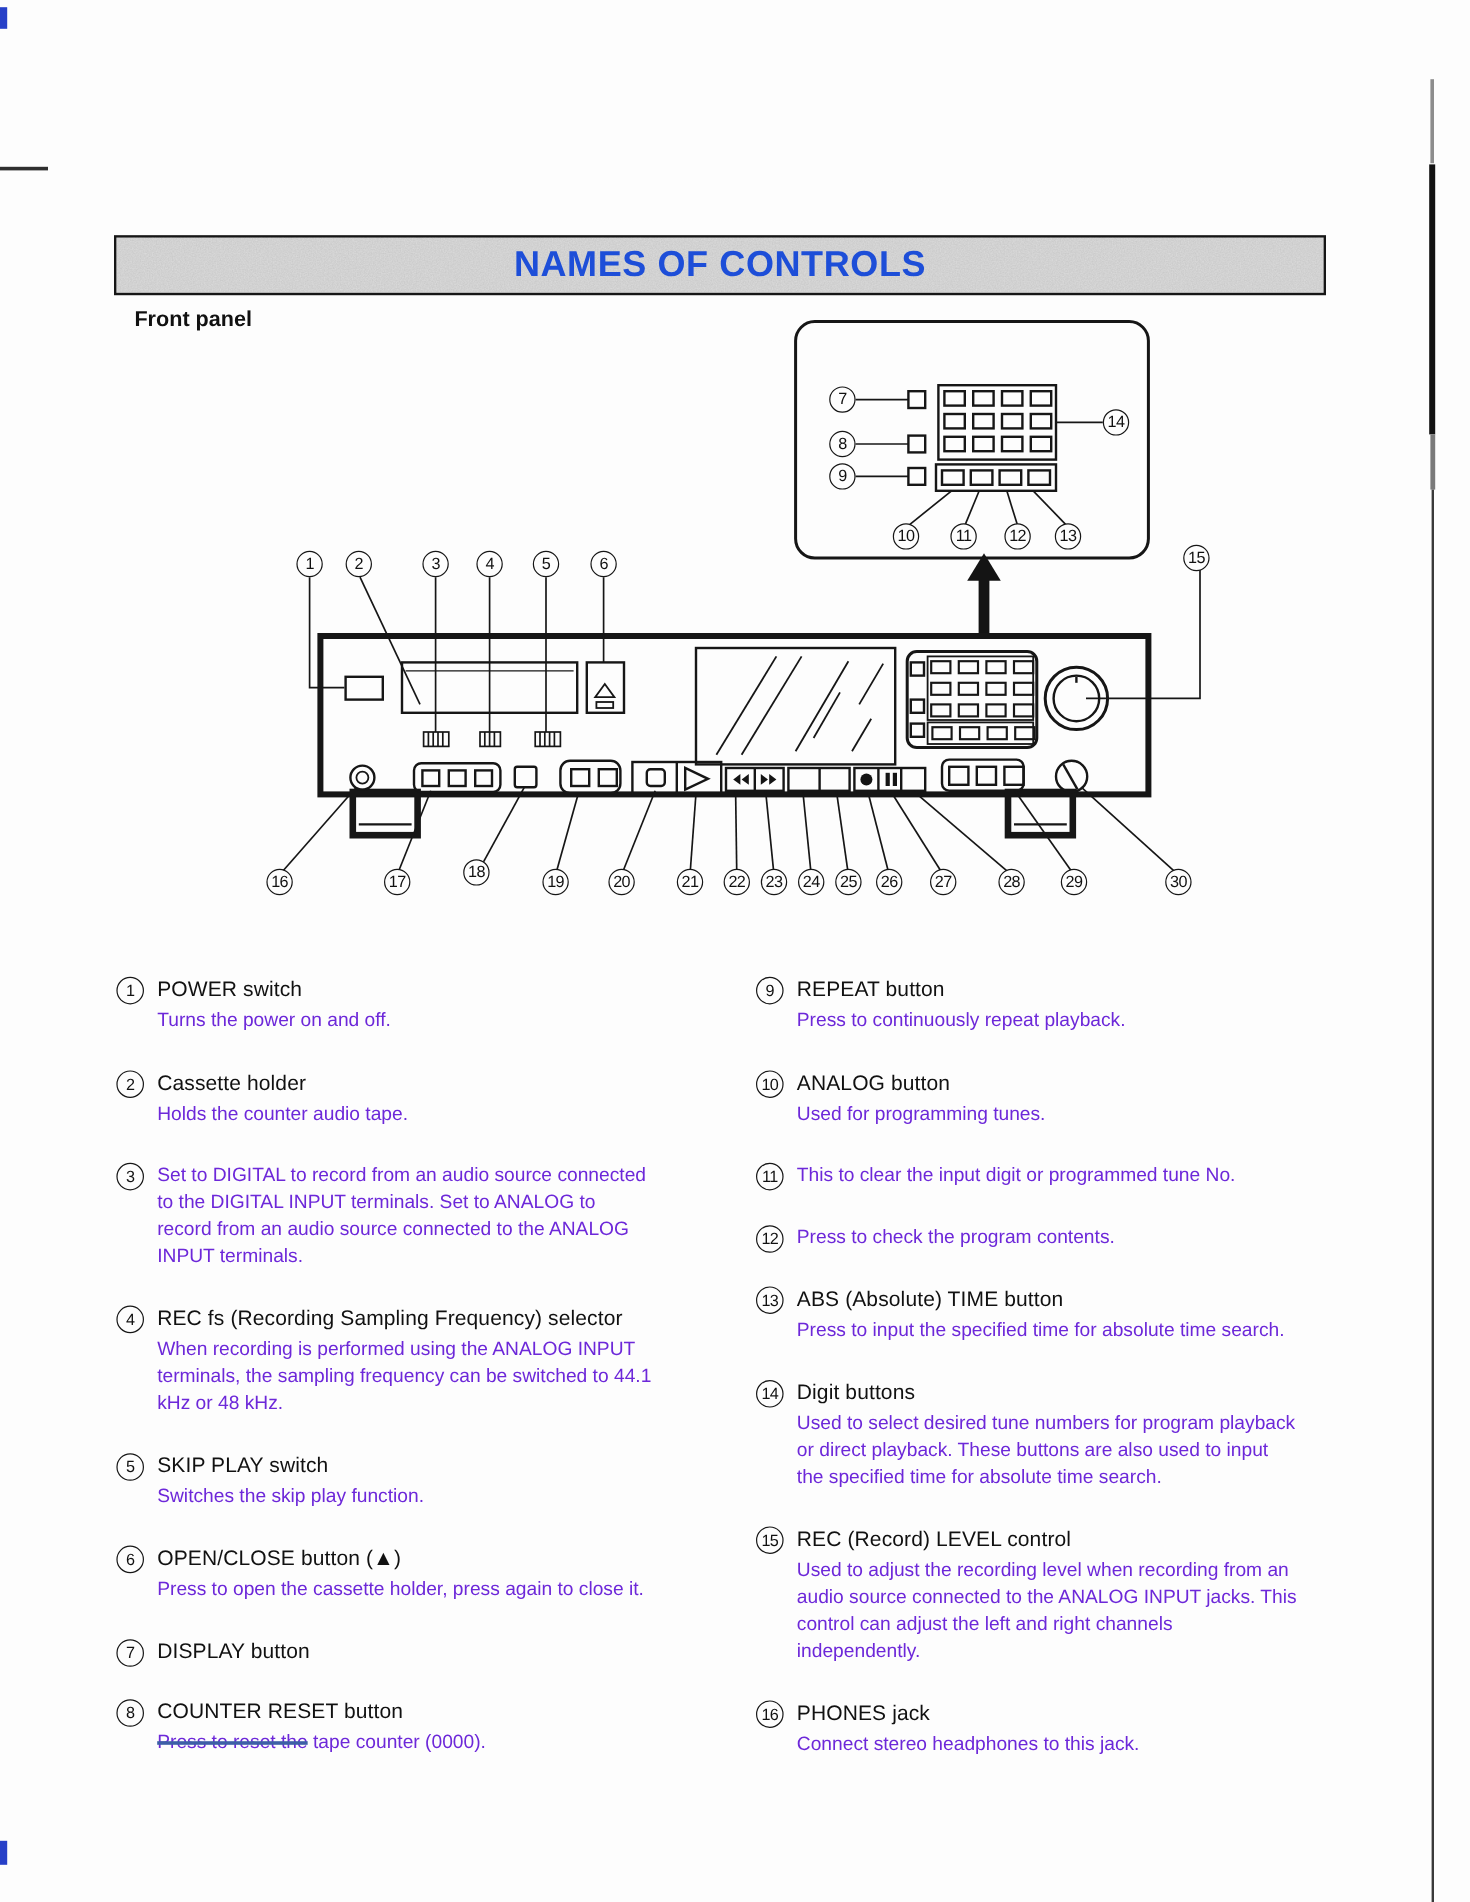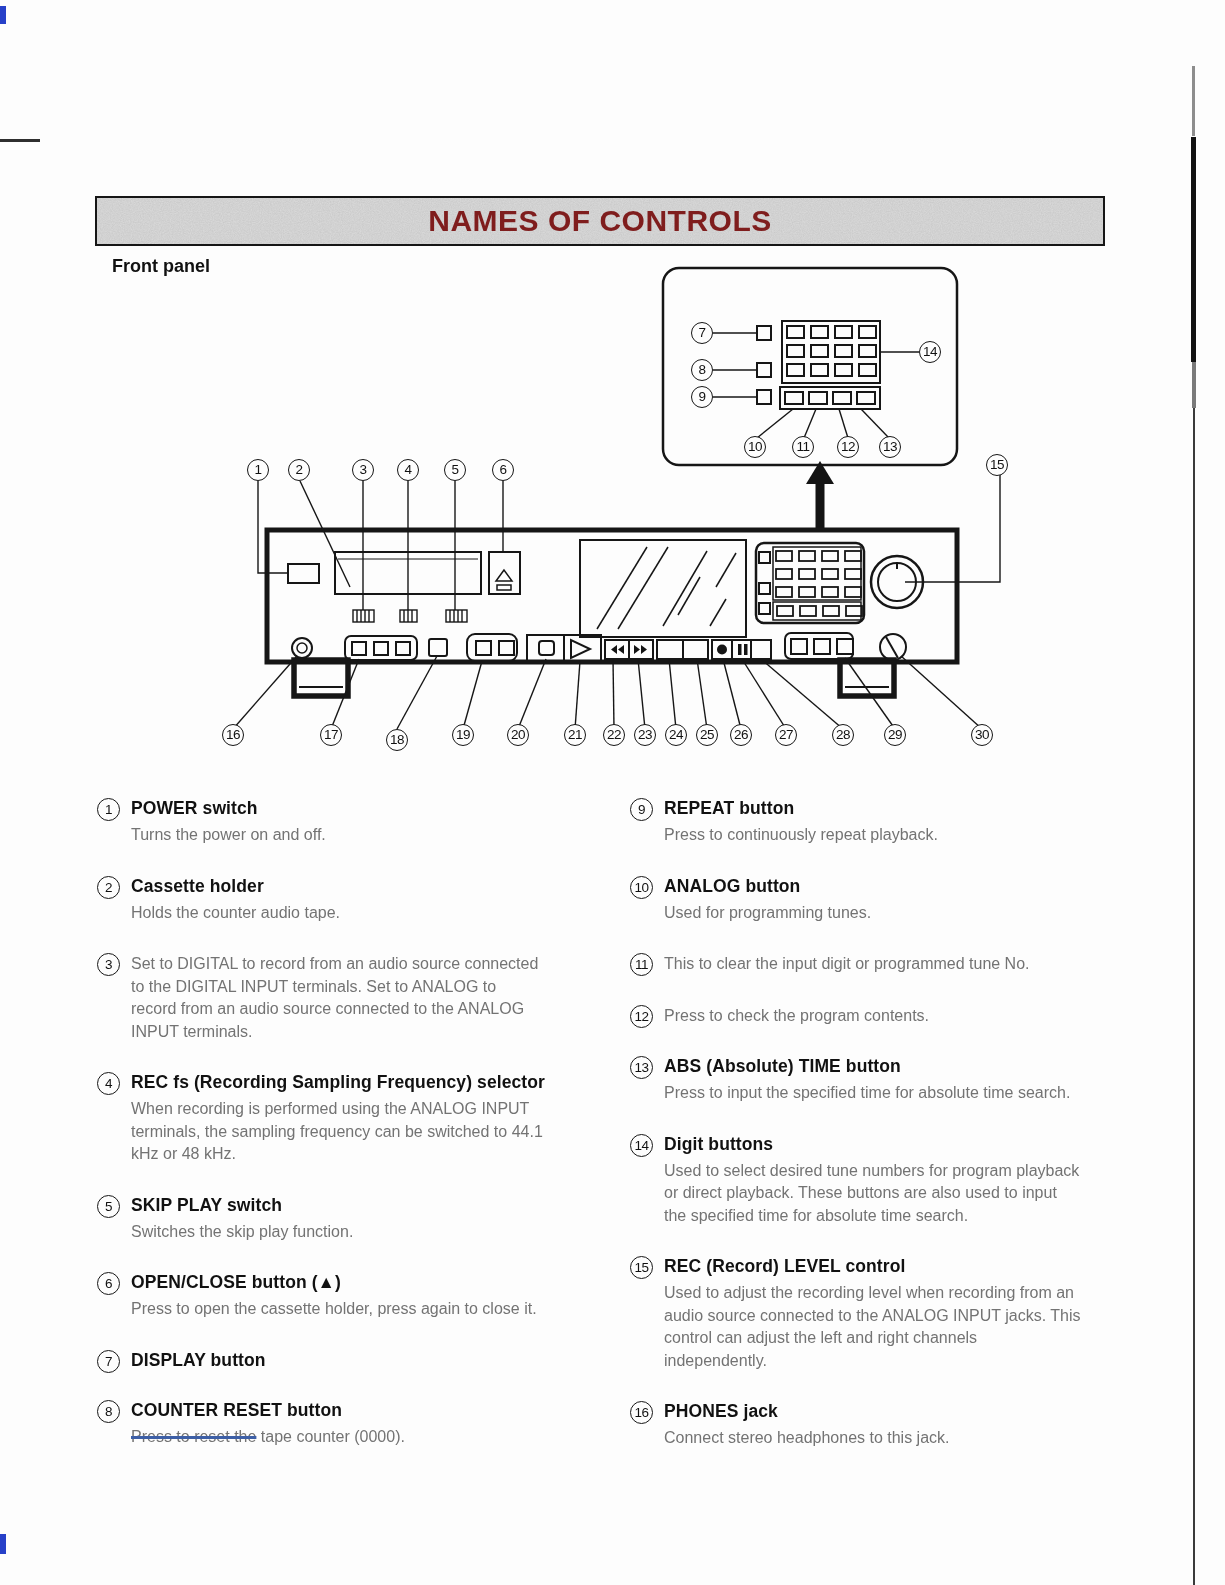--- a/index.html
+++ b/index.html
@@ -3,38 +3,38 @@
 <meta charset="utf-8">
 <style>
   html,body{margin:0;padding:0;background:#e8e8e8;}
   .page{position:relative;width:1225px;height:1585px;background:#fdfdfd;overflow:hidden;
         font-family:"Liberation Sans",sans-serif;color:#111;}
   
   .banner{position:absolute;left:95px;top:196px;width:1006px;height:46px;
           background:#dcdcdc;border:2px solid #161616;}
   .banner .noise{position:absolute;left:0;top:0;width:100%;height:100%;}
   .banner .title{position:relative;z-index:2;text-align:center;font-weight:bold;
-                 font-size:30px;letter-spacing:0.5px;line-height:46px;color:#7f1d1d;}
+                 font-size:30px;letter-spacing:0.5px;line-height:46px;color:#1d4ed8;}
   .section-label{position:absolute;left:112px;top:256px;font-size:18px;font-weight:bold;}
   
   .diagram{position:absolute;left:0;top:255px;width:1225px;height:515px;}
   .diagram svg{position:absolute;left:0;top:0;}
   .co{position:absolute;width:22px;height:22px;box-sizing:border-box;border:1.6px solid #161616;
       border-radius:50%;background:#fdfdfd;text-align:center;font-size:13.5px;line-height:20px;
       letter-spacing:-0.5px;z-index:3;}
   
   .col{position:absolute;top:798px;}
   .col-left{left:97px;width:470px;}
   .col-right{left:630px;width:500px;}
   .item{position:relative;padding-left:34px;margin-bottom:29px;}
   .item .num{position:absolute;left:0;top:0;width:23px;height:23px;box-sizing:border-box;
              border:1.6px solid #161616;border-radius:50%;text-align:center;
              font-size:13.5px;line-height:21px;letter-spacing:-0.5px;}
-  .item h3{margin:0 0 5px 0;font-size:17.5px;font-weight:bold;letter-spacing:0.1px;}
-  .item p{margin:0;font-size:16px;line-height:22.5px;color:#737373;}
+  .item h3{margin:16px 0 5px 0;font-size:17.5px;font-weight:normal;letter-spacing:0.1px;}
+  .item p{margin:0;font-size:16px;line-height:22.5px;color:#6d28d9;}
   .col-left .item p{max-width:412px;}
   .col-right .item p{max-width:418px;}
   .struck{text-decoration:line-through;text-decoration-color:#3d5fa6;text-decoration-thickness:2.5px;}
   
   .art{position:absolute;}
 </style>
 </head>
 <body>
 
 <div class="page">
@@ -275,21 +275,21 @@
     <div class="co" style="left:691px;top:104px">8</div>
     <div class="co" style="left:691px;top:131px">9</div>
     <div class="co" style="left:744px;top:181px">10</div>
     <div class="co" style="left:792px;top:181px">11</div>
     <div class="co" style="left:837px;top:181px">12</div>
     <div class="co" style="left:879px;top:181px">13</div>
     <div class="co" style="left:919px;top:86px">14</div>
     <div class="co" style="left:986px;top:199px">15</div>
     <div class="co" style="left:222px;top:469px">16</div>
     <div class="co" style="left:320px;top:469px">17</div>
-    <div class="co" style="left:386px;top:474px">18</div>
+    <div class="co" style="left:386px;top:461px">18</div>
     <div class="co" style="left:452px;top:469px">19</div>
     <div class="co" style="left:507px;top:469px">20</div>
     <div class="co" style="left:564px;top:469px">21</div>
     <div class="co" style="left:603px;top:469px">22</div>
     <div class="co" style="left:634px;top:469px">23</div>
     <div class="co" style="left:665px;top:469px">24</div>
     <div class="co" style="left:696px;top:469px">25</div>
     <div class="co" style="left:730px;top:469px">26</div>
     <div class="co" style="left:775px;top:469px">27</div>
     <div class="co" style="left:832px;top:469px">28</div>

